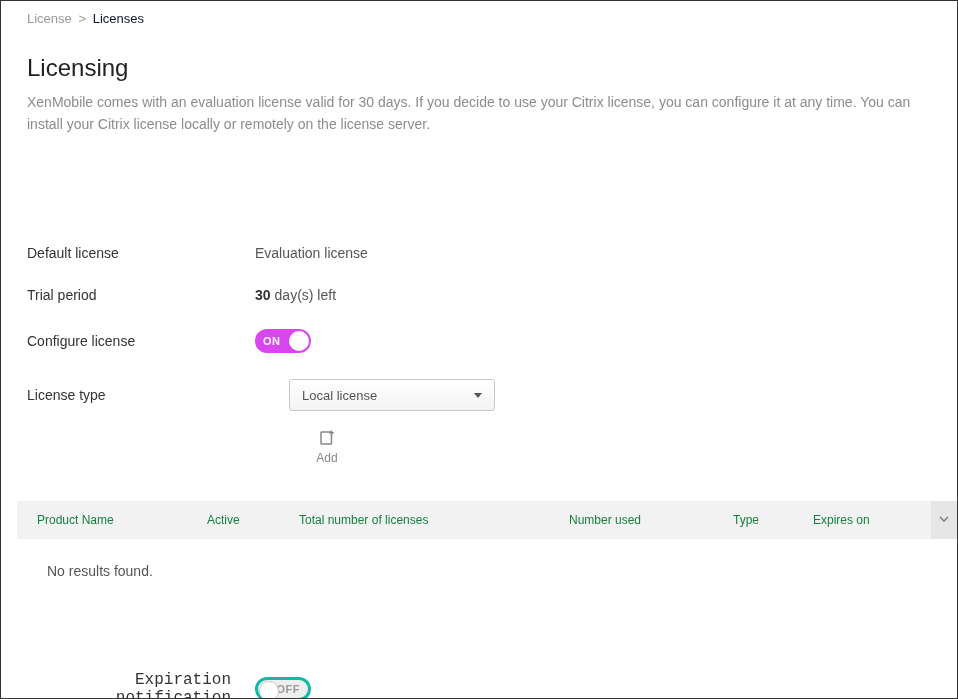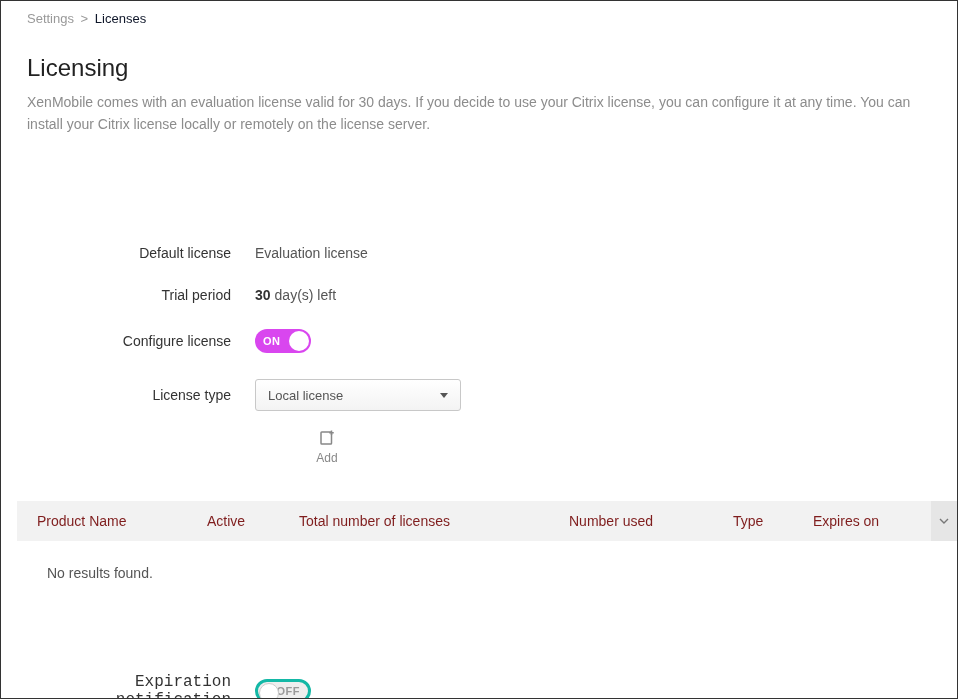--- a/index.html
+++ b/index.html
@@ -15,21 +15,21 @@
     }
     .content { padding: 10px 26px 0 26px; }
     .breadcrumb { font-size: 13px; color: #999; margin-bottom: 28px; }
     .breadcrumb .sep { color: #999; margin: 0 3px; }
     .breadcrumb .current { color: #0f172a; }
     .page-title { font-size: 24px; font-weight: 400; color: #222; margin-bottom: 10px; }
     .page-desc { font-size: 14px; color: #8c8c8c; line-height: 1.55; max-width: 900px; margin-bottom: 110px; }
 
     .form-rows { }
     .form-row { display: flex; align-items: center; margin-bottom: 26px; }
-    .form-label { width: 228px; text-align: right; padding-right: 24px; font-size: 14px; color: #333; }
+    .form-label { width: 228px; text-align: left; padding-right: 24px; font-size: 14px; color: #333; }
     .form-value { font-size: 14px; color: #555; display: flex; align-items: center; text-align: center; }
     .form-value .bold { font-weight: 700; color: #333; margin-right: 4px; }
 
     
     .toggle-on {
       position: relative; width: 56px; height: 24px; background: #d946ef;
       border-radius: 12px; cursor: pointer; display: flex; align-items: center;
     }
     .toggle-on .knob {
       position: absolute; right: 2px; top: 2px; width: 20px; height: 20px;
@@ -61,22 +61,22 @@
     }
 
     .add-block { margin-left: 285px; margin-top: 6px; margin-bottom: 36px; text-align: center; width: 30px; color: #888; }
     .add-icon { width: 18px; height: 18px; margin: 0 auto 4px auto; position: relative; }
     .add-icon svg { width: 18px; height: 18px; }
     .add-label { font-size: 12px; color: #888; }
 
     .table-wrap { margin: 0 -26px 0 -10px; }
     .lic-table { width: 100%; border-collapse: collapse; table-layout: fixed; }
     .lic-table thead th {
-      background: #f2f2f2; text-align: left; font-weight: 400; color: #7f1d1d;
-      font-size: 14px; padding: 12px 12px; border: none;
+      background: #f2f2f2; text-align: left; font-weight: 400; color: #15803d;
+      font-size: 12px; padding: 12px 12px; border: none;
     }
     .lic-table thead th.expand-col { width: 26px; background: #e6e6e6; text-align: center; padding: 12px 0; }
     .col-product { width: 178px; padding-left: 20px !important; }
     .col-active  { width: 92px; }
     .col-total   { width: 270px; }
     .col-used    { width: 164px; }
     .col-type    { width: 80px; }
     .col-expires { width: auto; }
     .expand-caret { display:inline-block; width:10px; height:10px; }
     .expand-caret svg { width:10px; height:10px; }
@@ -86,21 +86,21 @@
     .expiry-section { margin-top: 92px; padding-left: 26px; }
     .expiry-row { display: flex; align-items: center; }
     .expiry-label { width: 228px; text-align: right; padding-right: 24px; font-size: 16px; color: #333; font-family: Liberation Mono, monospace; }
   </style>
 </head>
 <body>
 
 <div class="content">
 
   <div class="breadcrumb">
-    <span>Settings</span>
+    <span>License</span>
     <span class="sep">&gt;</span>
     <span class="current">Licenses</span>
   </div>
 
   <h1 class="page-title">Licensing</h1>
   <p class="page-desc">XenMobile comes with an evaluation license valid for 30 days. If you decide to use your Citrix license, you can configure it at any time. You can install your Citrix license locally or remotely on the license server.</p>
 
   <div class="form-rows">
 
     <div class="form-row">
@@ -119,21 +119,21 @@
     <div class="form-row">
       <div class="form-label">Configure license</div>
       <div class="form-value">
         <div class="toggle-on">
           <span class="lbl">ON</span>
           <span class="knob"></span>
         </div>
       </div>
     </div>
 
-    <div class="form-row" style="margin-bottom:18px;">
+    <div class="form-row" style="margin-bottom:18px;gap:34px;">
       <div class="form-label">License type</div>
       <div class="form-value">
         <div class="select-box">
           <span>Local license</span>
           <span class="caret"></span>
         </div>
       </div>
     </div>
 
   </div>

